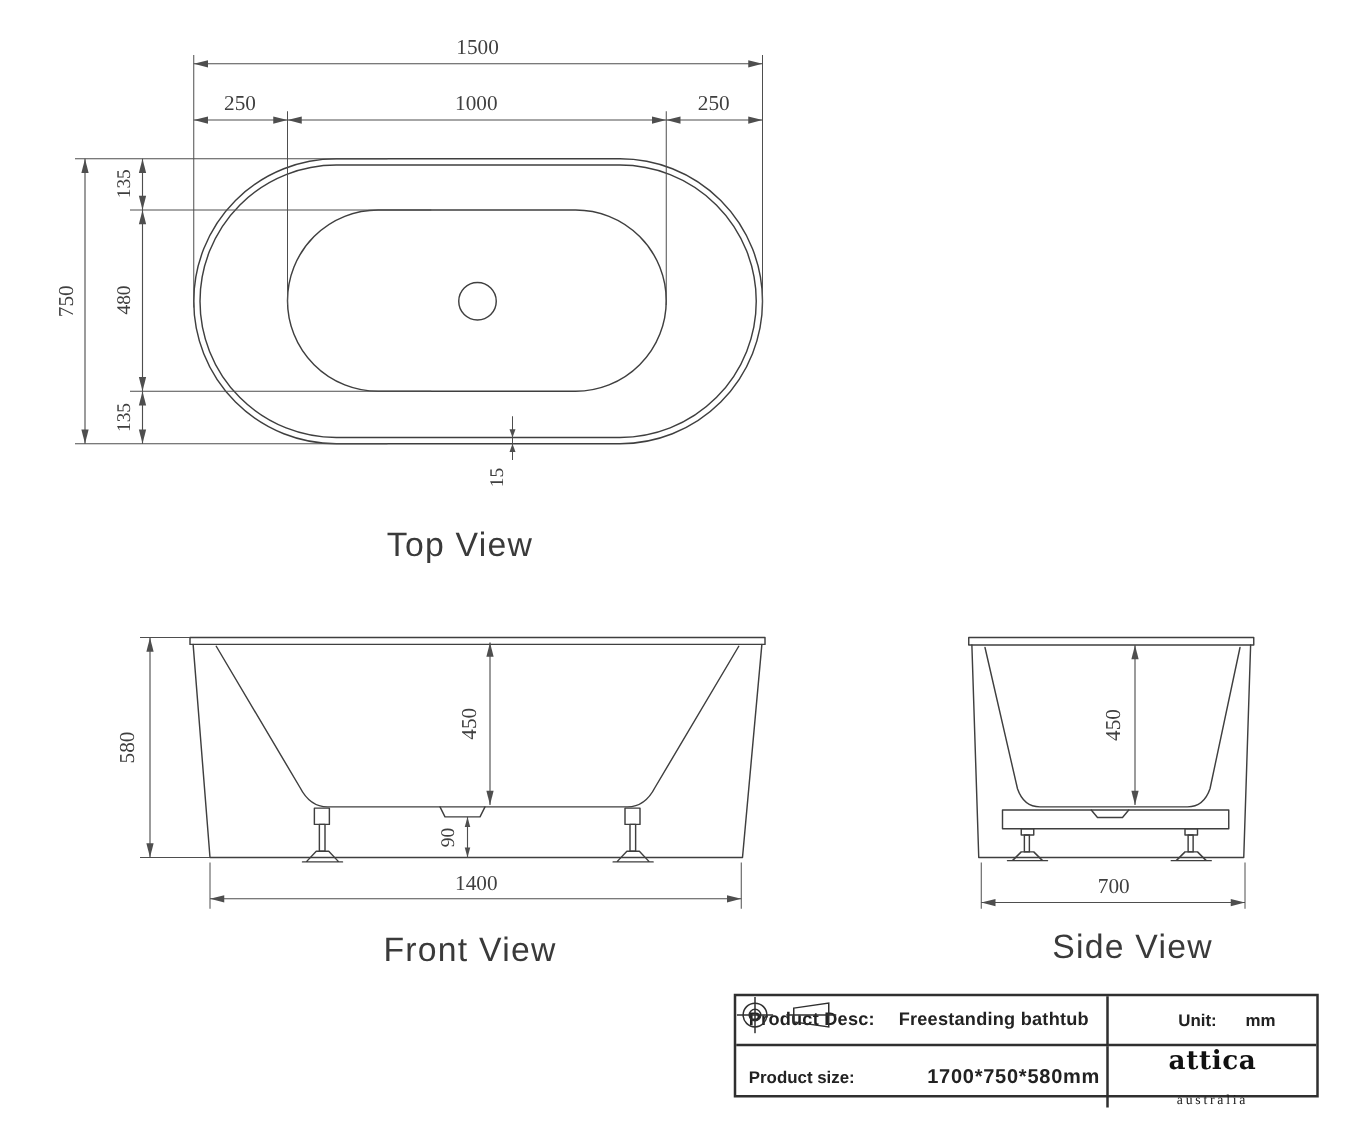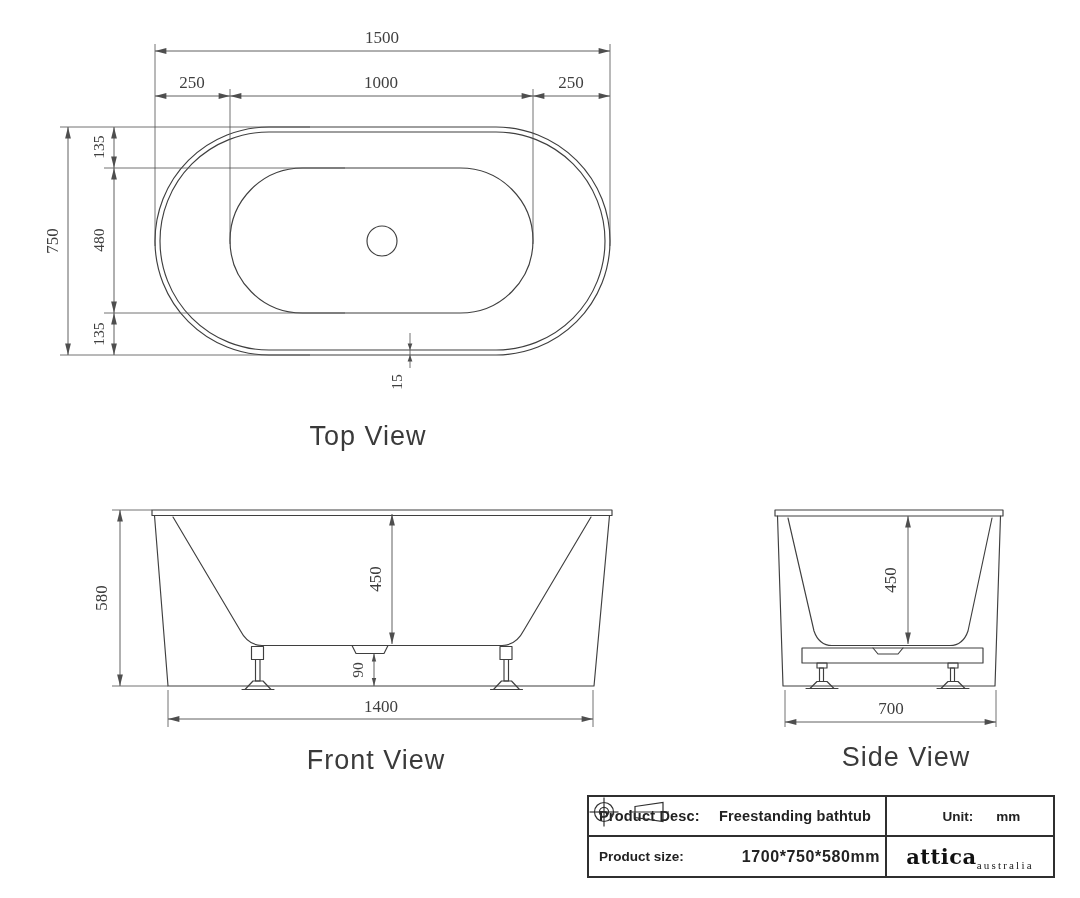--- a/index.html
+++ b/index.html
@@ -15,21 +15,21 @@
   
   .tblock{position:absolute;left:587px;top:795px;width:468px;height:83px;border:2px solid #2f2f2f;box-sizing:border-box;display:grid;grid-template-columns:298px 1fr;grid-template-rows:40px 1fr;background:#fff;color:#222;}
   .tcell{display:flex;align-items:center;box-sizing:border-box;}
   .tcell.bR{border-right:2px solid #2f2f2f;}
   .tcell.bB{border-bottom:2px solid #2f2f2f;}
   .desc-row{padding-left:10px;font-size:14.5px;font-weight:600;letter-spacing:0.2px;}
   .desc-row .val{margin-left:19px;}
   .size-row{padding-left:10px;font-size:13.5px;font-weight:600;gap:44px;}
   .size-row .val{margin-left:14px;font-size:16px;letter-spacing:0.6px;}
   .unit-cell{justify-content:center;gap:23px;font-size:13.5px;font-weight:600;}
-  .brand-cell{flex-direction:row;justify-content:center;align-items:center;line-height:1;}
+  .brand-cell{flex-direction:column;justify-content:center;align-items:center;line-height:1;}
   .brand-name{font-family:"DejaVu Serif",serif;font-weight:bold;font-size:21px;letter-spacing:0.5px;color:#111;}
   .brand-sub{font-family:Liberation Serif, serif;font-size:11px;letter-spacing:2.2px;color:#1a1a1a;margin-top:17px;}
   .proj-icons{display:flex;align-items:center;}
 </style>
 </head>
 <body>
 
 <svg width="1080" height="898" viewBox="0 0 1080 898">
   <defs>
     <marker id="arr" markerUnits="userSpaceOnUse" markerWidth="13" markerHeight="8" viewBox="0 0 13 8" refX="12.2" refY="4" orient="auto-start-reverse">

